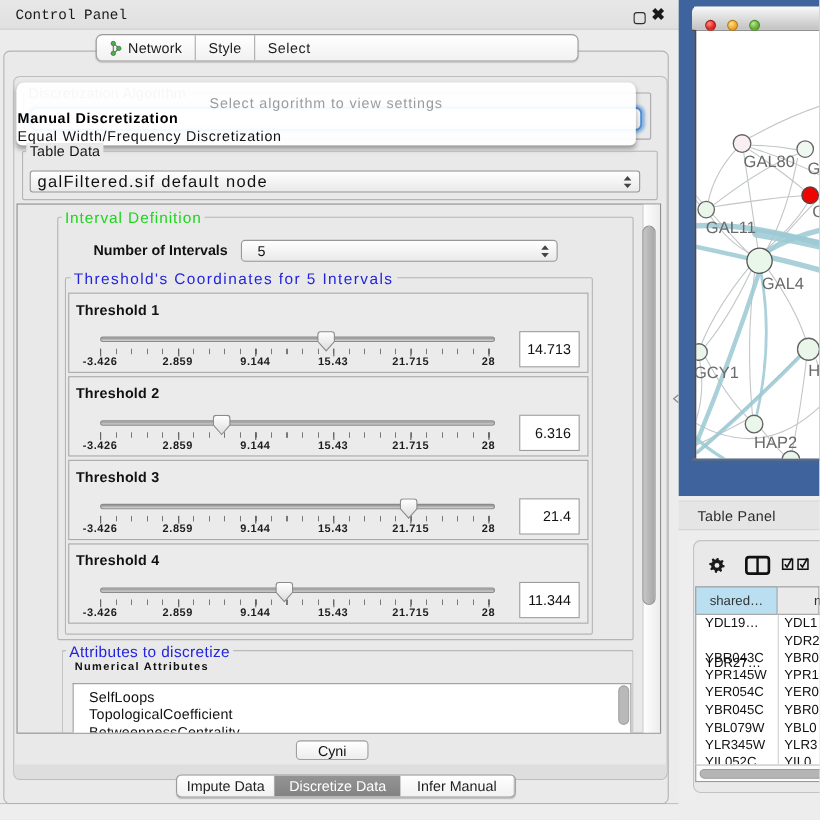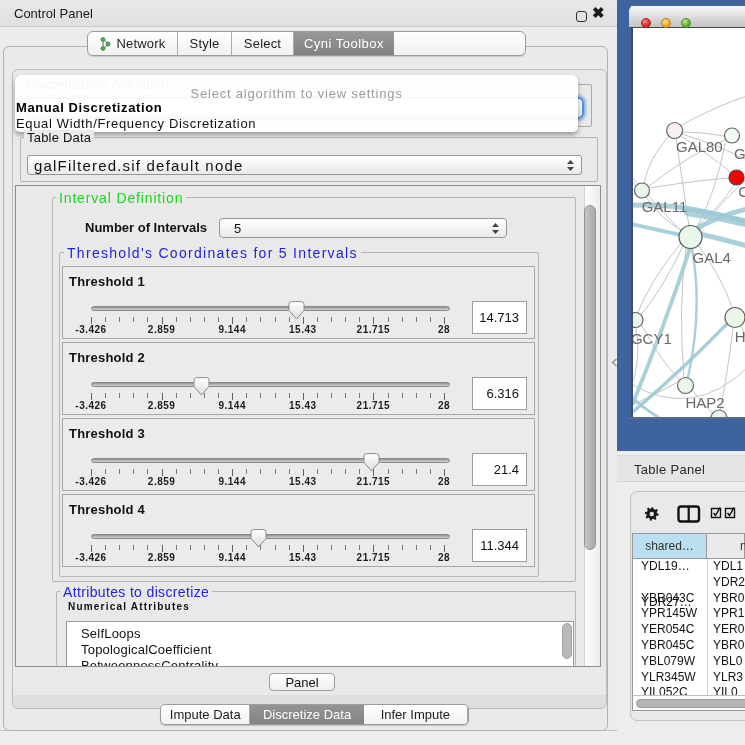--- a/index.html
+++ b/index.html
@@ -1,21 +1,21 @@
 <!DOCTYPE html>
 <html><head>
 <meta charset="utf-8">
 <style>
 *{margin:0;padding:0;box-sizing:border-box;}
 html,body{width:745px;height:745px;}
 body{position:relative;background:#eeeeee;font-family:"Liberation Sans",sans-serif;overflow:hidden;}
 .abs{position:absolute;}
 
 #win{left:0;top:0;width:617px;height:731px;background:#ececec;border-bottom:1px solid #c2c2c2;}
-#titlebar{left:0;top:0;width:685px;height:27px;background:linear-gradient(#e8e8e8,#e0e0e0);border-bottom:1px solid #cbcbcb;}
+#titlebar{left:0;top:0;width:685px;height:27px;background:linear-gradient(#e8e8e8,#e0e0e0);border-bottom:1px solid #cbcbcb;font-family:Liberation Mono, monospace;}
 #titlebar .t{position:absolute;left:14px;top:6px;font-size:13px;color:#1a1a1a;}
 #btn-min{left:576px;top:11px;width:11px;height:11px;border:1.7px solid #2e2e2e;border-radius:3px;}
 #btn-close{left:592px;top:4px;font-size:15px;font-weight:bold;color:#1a1a1a;}
 #outerpanel{left:3px;top:46px;width:605px;height:685px;border:1px solid #b3b3b3;border-radius:6px;background:#eaeaea;}
 
 #toptabs{left:87px;top:31px;width:439px;height:25px;border:1px solid #9b9b9b;border-radius:6px;background:linear-gradient(#ffffff,#f1f1f1);display:flex;overflow:hidden;box-shadow:0 1px 1px rgba(0,0,0,.15);}
 #toptabs .seg{height:100%;display:flex;align-items:center;justify-content:center;font-size:13px;color:#1d1d1d;border-right:1px solid #ababab;letter-spacing:.2px;}
 #toptabs .seg:last-child{border-right:none;letter-spacing:.5px;}
 #toptabs .sel{background:linear-gradient(#989898,#818181);color:#fff;}
 
@@ -73,21 +73,20 @@
 <div class="abs" id="btn-close">✖</div>
 <div class="abs" id="toptabs">
   <div class="seg" style="width:90px;"><svg width="12" height="14" viewBox="0 0 12 14" style="margin-right:5px;">
         <circle cx="4" cy="2.5" r="2" fill="#4caf50" stroke="#2e7d32" stroke-width=".7"></circle>
         <circle cx="4" cy="11.5" r="2" fill="#4caf50" stroke="#2e7d32" stroke-width=".7"></circle>
         <circle cx="9" cy="7" r="2" fill="#4caf50" stroke="#2e7d32" stroke-width=".7"></circle>
         <path d="M4 4.5 L4 9.5 M5.5 3.5 L8 5.8 M5.5 10.5 L8 8.2" stroke="#666" stroke-width="1" fill="none"></path>
       </svg>Network</div>
   <div class="seg" style="width:54px;">Style</div>
   <div class="seg" style="width:62px;">Select</div>
-  <div class="seg sel" style="width:100px;">Cyni Toolbox</div>
 </div>
 
 <div class="abs grp" id="discgrp" style="left:21px;top:84px;width:571px;height:43px;border-color:#a8a8a8;"></div>
 <div class="legend" style="left:23px;top:77px;color:#6f6f6f;font-size:13px;letter-spacing:.3px;">Discretization Algorithm</div>
 <div class="combo" id="algocombo" style="left:27px;top:97px;width:557px;height:22px;border:2px solid #4e92d6;border-radius:6px;box-shadow:0 0 2.5px 1.5px rgba(90,150,220,.65);background:linear-gradient(#ffffff,#ececec);"></div>
 
 <div class="abs" id="popup" style="left:15px;top:75px;width:563px;height:57px;background:rgba(255,255,255,.94);border-radius:7px 7px 5px 5px;box-shadow:0 3px 5px rgba(0,0,0,.35);"></div>
 <div class="abs" style="left:15px;top:86px;width:563px;text-align:center;font-size:13px;color:#9c9c9c;z-index:3;letter-spacing:.8px;">Select algorithm to view settings</div>
 <div class="abs" style="left:16px;top:100px;font-size:13px;font-weight:bold;color:#000;z-index:3;letter-spacing:.6px;">Manual Discretization</div>
 <div class="abs" style="left:16px;top:116px;font-size:13px;color:#111;z-index:3;letter-spacing:.65px;">Equal Width/Frequency Discretization</div>
@@ -234,25 +233,25 @@
   <div style="position:absolute;left:14px;top:4px;">SelfLoops</div>
   <div style="position:absolute;left:14px;top:20px;">TopologicalCoefficient</div>
   <div style="position:absolute;left:14px;top:36px;">BetweennessCentrality</div>
   <div style="position:absolute;left:495px;top:1px;width:10px;height:36px;border-radius:5px;background:#b9b9b9;border:1px solid #a3a3a3;"></div>
 </div>
 
 <div class="abs" style="left:584px;top:186px;width:16px;height:480px;background:linear-gradient(to right,#ffffff,#ececec);border-left:1px solid #d2d2d2;"></div>
 <div class="abs" style="left:584px;top:205px;width:12px;height:345px;border-radius:6px;background:linear-gradient(to right,#c6c6c6,#a8a8a8);border:1px solid #939393;"></div>
 
 <div class="abs" style="left:13px;top:695px;width:593px;height:13px;background:#dedede;border-bottom-left-radius:6px;border-bottom-right-radius:6px;"></div>
-<div class="abs" style="left:269px;top:673px;width:66px;height:18px;border:1px solid #9f9f9f;border-radius:4px;background:linear-gradient(#ffffff,#ededed);font-size:13px;color:#111;text-align:center;line-height:17px;">Panel</div>
+<div class="abs" style="left:269px;top:673px;width:66px;height:18px;border:1px solid #9f9f9f;border-radius:4px;background:linear-gradient(#ffffff,#ededed);font-size:13px;color:#111;text-align:center;line-height:17px;">Cyni</div>
 <div class="abs" id="bottabs">
   <div class="seg" style="width:90px;">Impute Data</div>
   <div class="seg sel" style="width:114px;">Discretize Data</div>
-  <div class="seg" style="width:105px;">Infer Impute</div>
+  <div class="seg" style="width:105px;">Infer Manual</div>
 </div>
 
 <svg class="abs" style="left:611px;top:358px;" width="7" height="9" viewBox="0 0 7 9">
     <path d="M5.5 1 L1.5 4.5 L5.5 8" stroke="#8a8a8a" stroke-width="1.2" fill="none"></path>
   </svg>
 
 <div class="abs" id="bluezone"></div>
 <div class="abs" id="netwin"></div>
 <svg class="abs" id="netsvg" style="left:633px;top:27px;" width="112" height="390" viewBox="0 0 112 390">
     <path d="M47 99 Q83 79 114 69" stroke="#c2c6c6" stroke-width="1" fill="none" stroke-linecap="round"></path>

